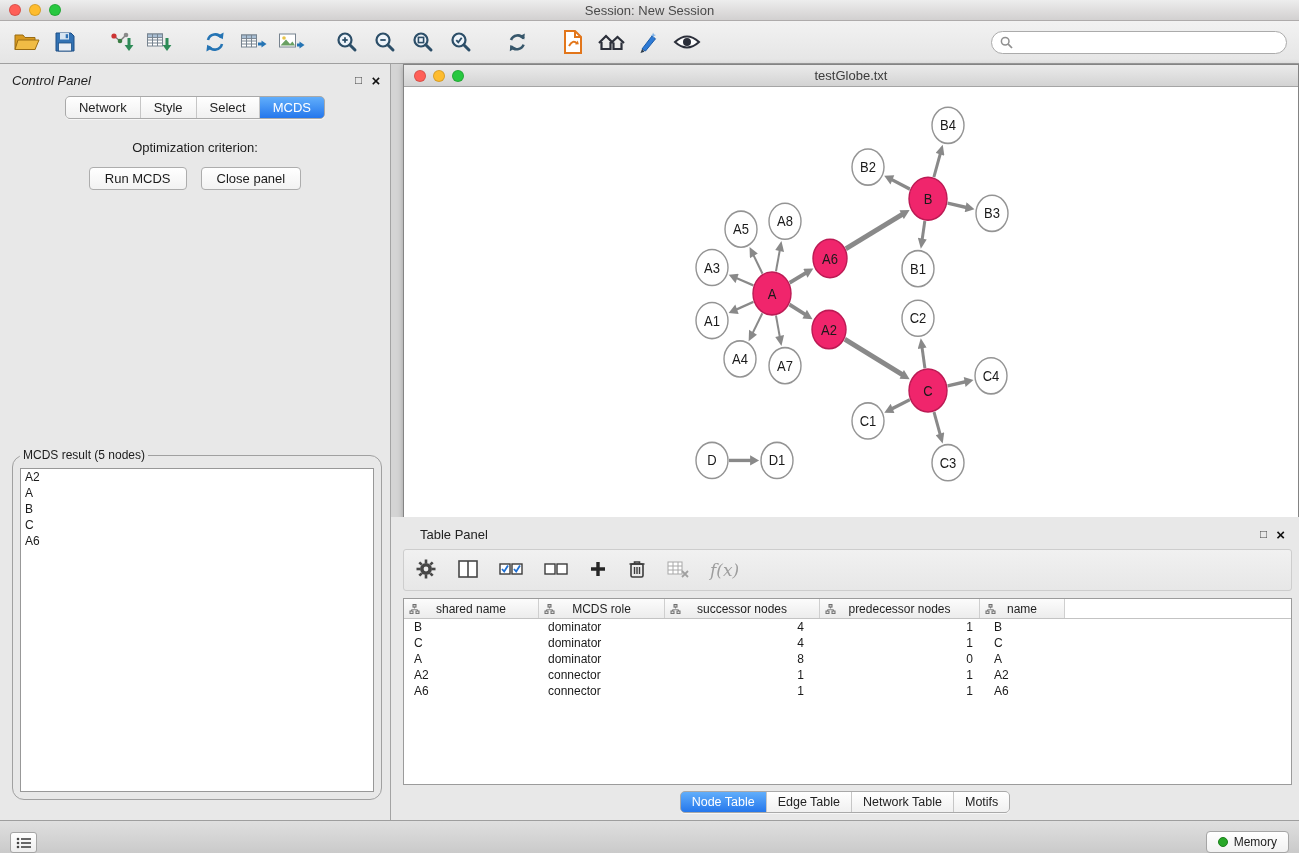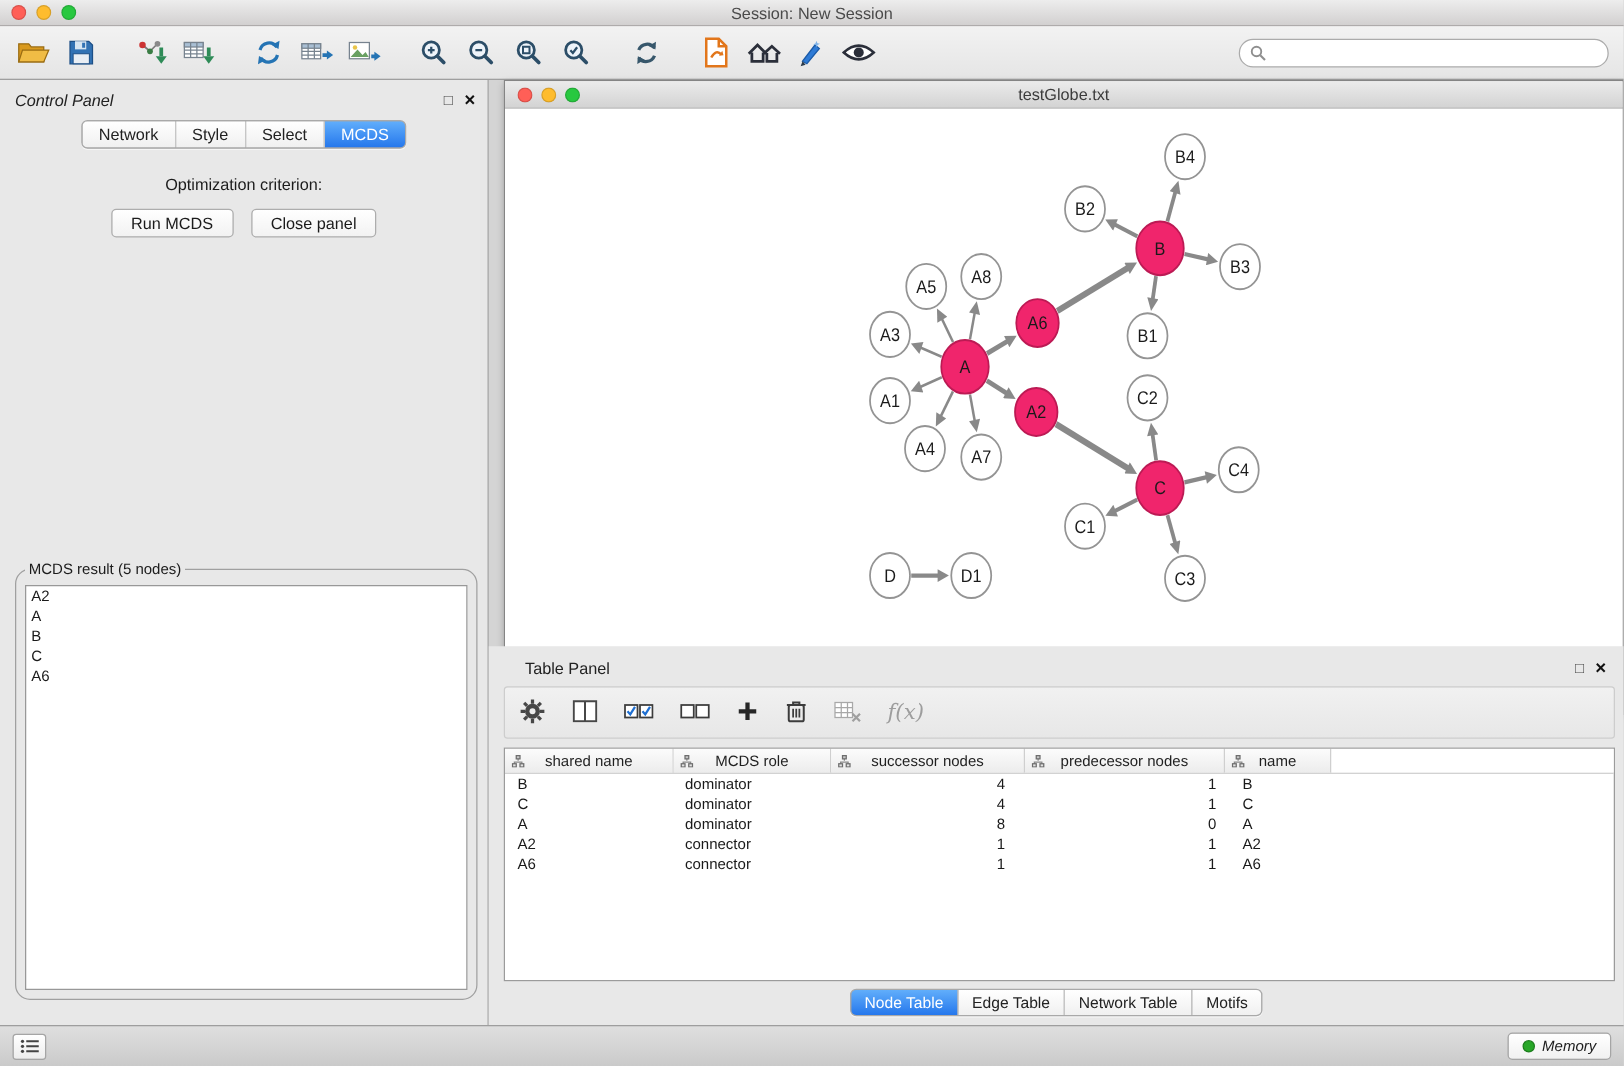--- a/index.html
+++ b/index.html
@@ -87,21 +87,21 @@
   .td { white-space:nowrap; overflow:hidden; }
   .td.col0 { padding-left:10px; } .td.col1 { padding-left:9px; }
   .td.col2 { text-align:right; padding-right:16px; } .td.col3 { text-align:right; padding-right:7px; }
   .td.col4 { padding-left:14px; }
   .tp-tabs-row { position:absolute; bottom:7px; left:0; right:0; display:flex; justify-content:center; }
   .tp-tabs-row .seg-item { font-size:12.5px; padding:3px 11px; }
 
   
   .statusbar { position:absolute; bottom:0; left:0; right:0; height:33px;
     background:linear-gradient(#dfdfdf,#cacaca); border-top:1px solid #9e9e9e;
-    display:flex; align-items:center; padding:0 10px;font-style:italic; }
+    display:flex; align-items:flex-end; padding:0 10px; }
   .list-btn { width:27px; height:21px; border:1px solid #a5a5a5; border-radius:3px;
     background:linear-gradient(#ffffff,#ededed); display:flex; align-items:center; justify-content:center; }
   .memory-btn { margin-left:auto; height:22px; display:flex; align-items:center; gap:6px;
     border:1px solid #a5a5a5; border-radius:4px; background:linear-gradient(#ffffff,#f1f1f1);
     padding:0 11px; font-size:12px; color:#1c1c1c; }
   .memory-dot { width:10px; height:10px; border-radius:50%; background:#28a728; border:1px solid #1d7f1d; }
 </style>
 </head>
 <body>
 

